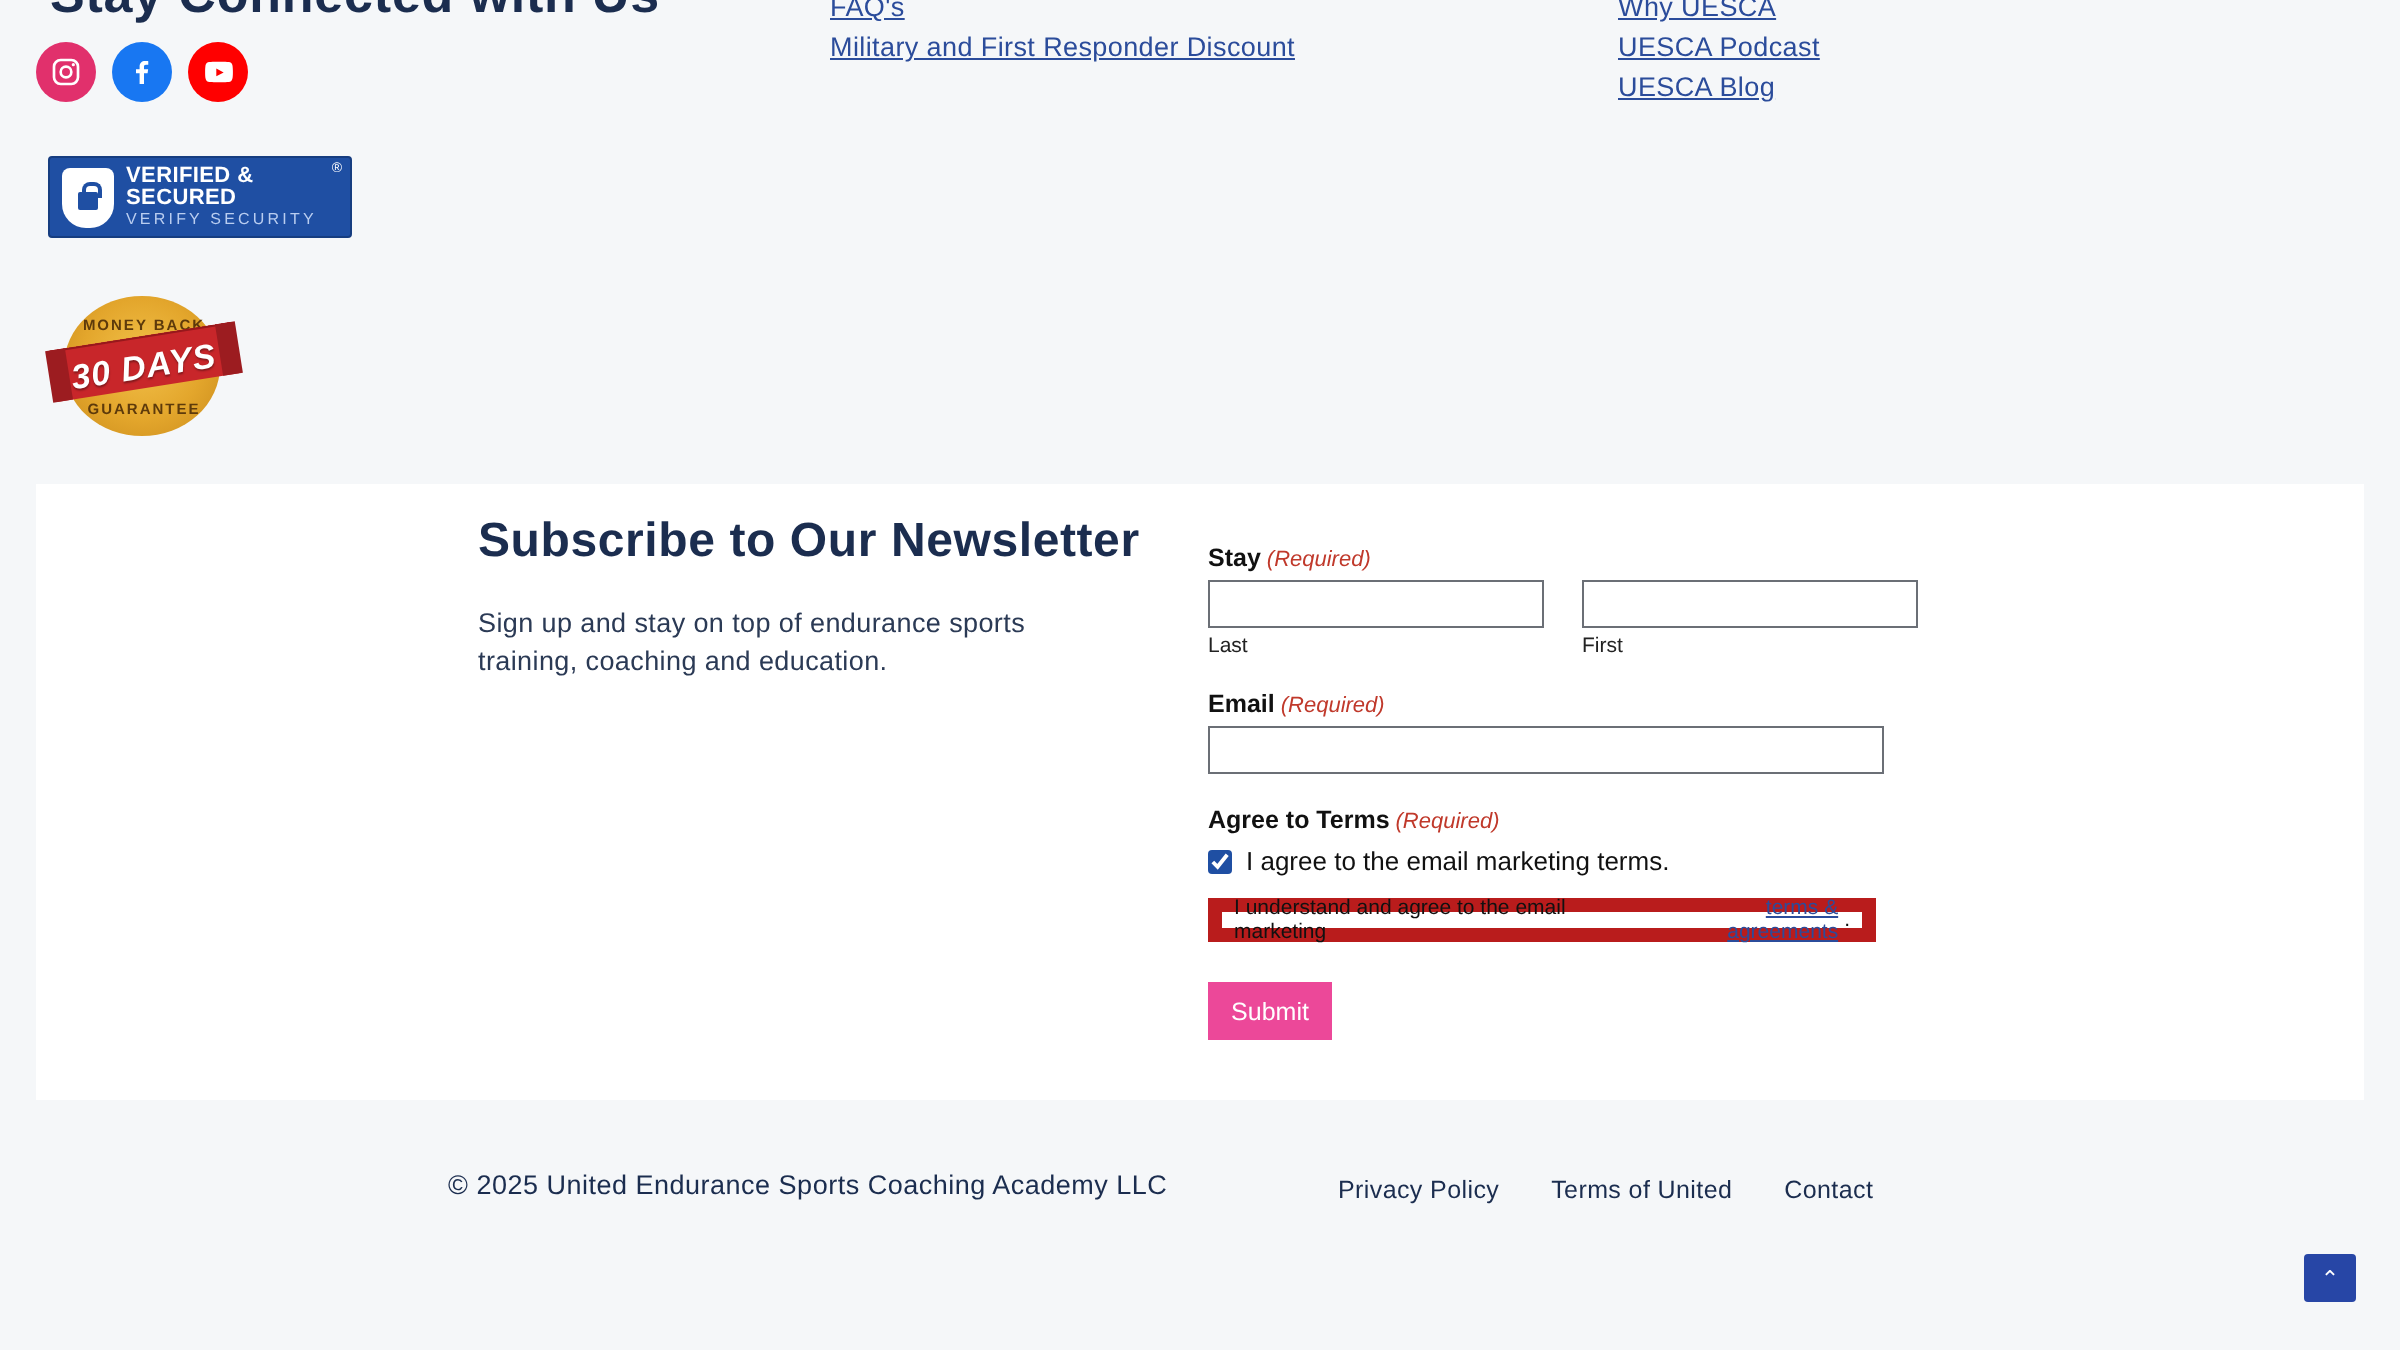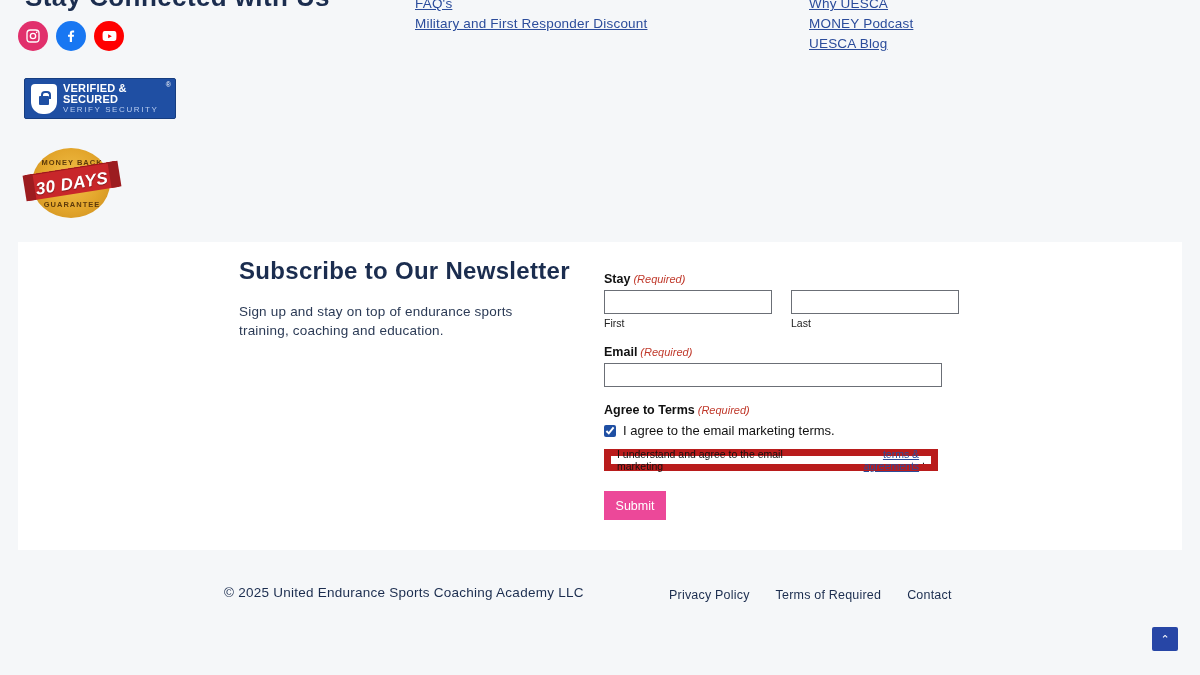--- a/index.html
+++ b/index.html
@@ -338,21 +338,21 @@
     </a>
   </div>
 
   <div class="link-col" id="col-middle">
     <a href="#">FAQ's</a>
     <a href="#">Military and First Responder Discount</a>
   </div>
 
   <div class="link-col" id="col-right">
     <a href="#">Why UESCA</a>
-    <a href="#">MONEY Podcast</a>
+    <a href="#">UESCA Podcast</a>
     <a href="#">UESCA Blog</a>
   </div>
 
   <div class="verified-badge">
     <div class="verified-shield">
         <div class="lockbody"></div>
       </div>
     <div class="verified-text">
       <div class="verified-main">VERIFIED &amp; SECURED</div>
       <div class="verified-sub">VERIFY SECURITY</div>
@@ -372,25 +372,25 @@
     <div class="nl-title">Subscribe to Our Newsletter</div>
     <div class="nl-sub">Sign up and stay on top of endurance sports training, coaching and education.</div>
 
     <form class="form">
       <div class="field-label">
         <span>Stay</span><span class="required">(Required)</span>
       </div>
       <div class="name-row">
         <div class="name-part">
           <input class="txtinput" type="text" value="" style="">
-          <div class="sub-label">First</div>
+          <div class="sub-label">Last</div>
         </div>
         <div class="name-part">
           <input class="txtinput" type="text" value="" style="">
-          <div class="sub-label">Last</div>
+          <div class="sub-label">First</div>
         </div>
       </div>
 
       <div class="gap-1"></div>
 
       <div class="field-label">
         <span>Email</span><span class="required">(Required)</span>
       </div>
       <input class="txtinput email-input" type="text" value="" style="">
 
@@ -411,19 +411,19 @@
       </div>
 
       <button class="submit-btn" type="submit">Submit</button>
     </form>
   </div>
 
   <div class="copyright">© 2025 United Endurance Sports Coaching Academy LLC</div>
 
   <div class="bottom-links">
     <a href="#">Privacy Policy</a>
-    <a href="#">Terms of Required</a>
+    <a href="#">Terms of United</a>
     <a href="#">Contact</a>
   </div>
 
   <div class="scrolltop">⌃</div>
 
 </div>
 
 </body></html>

